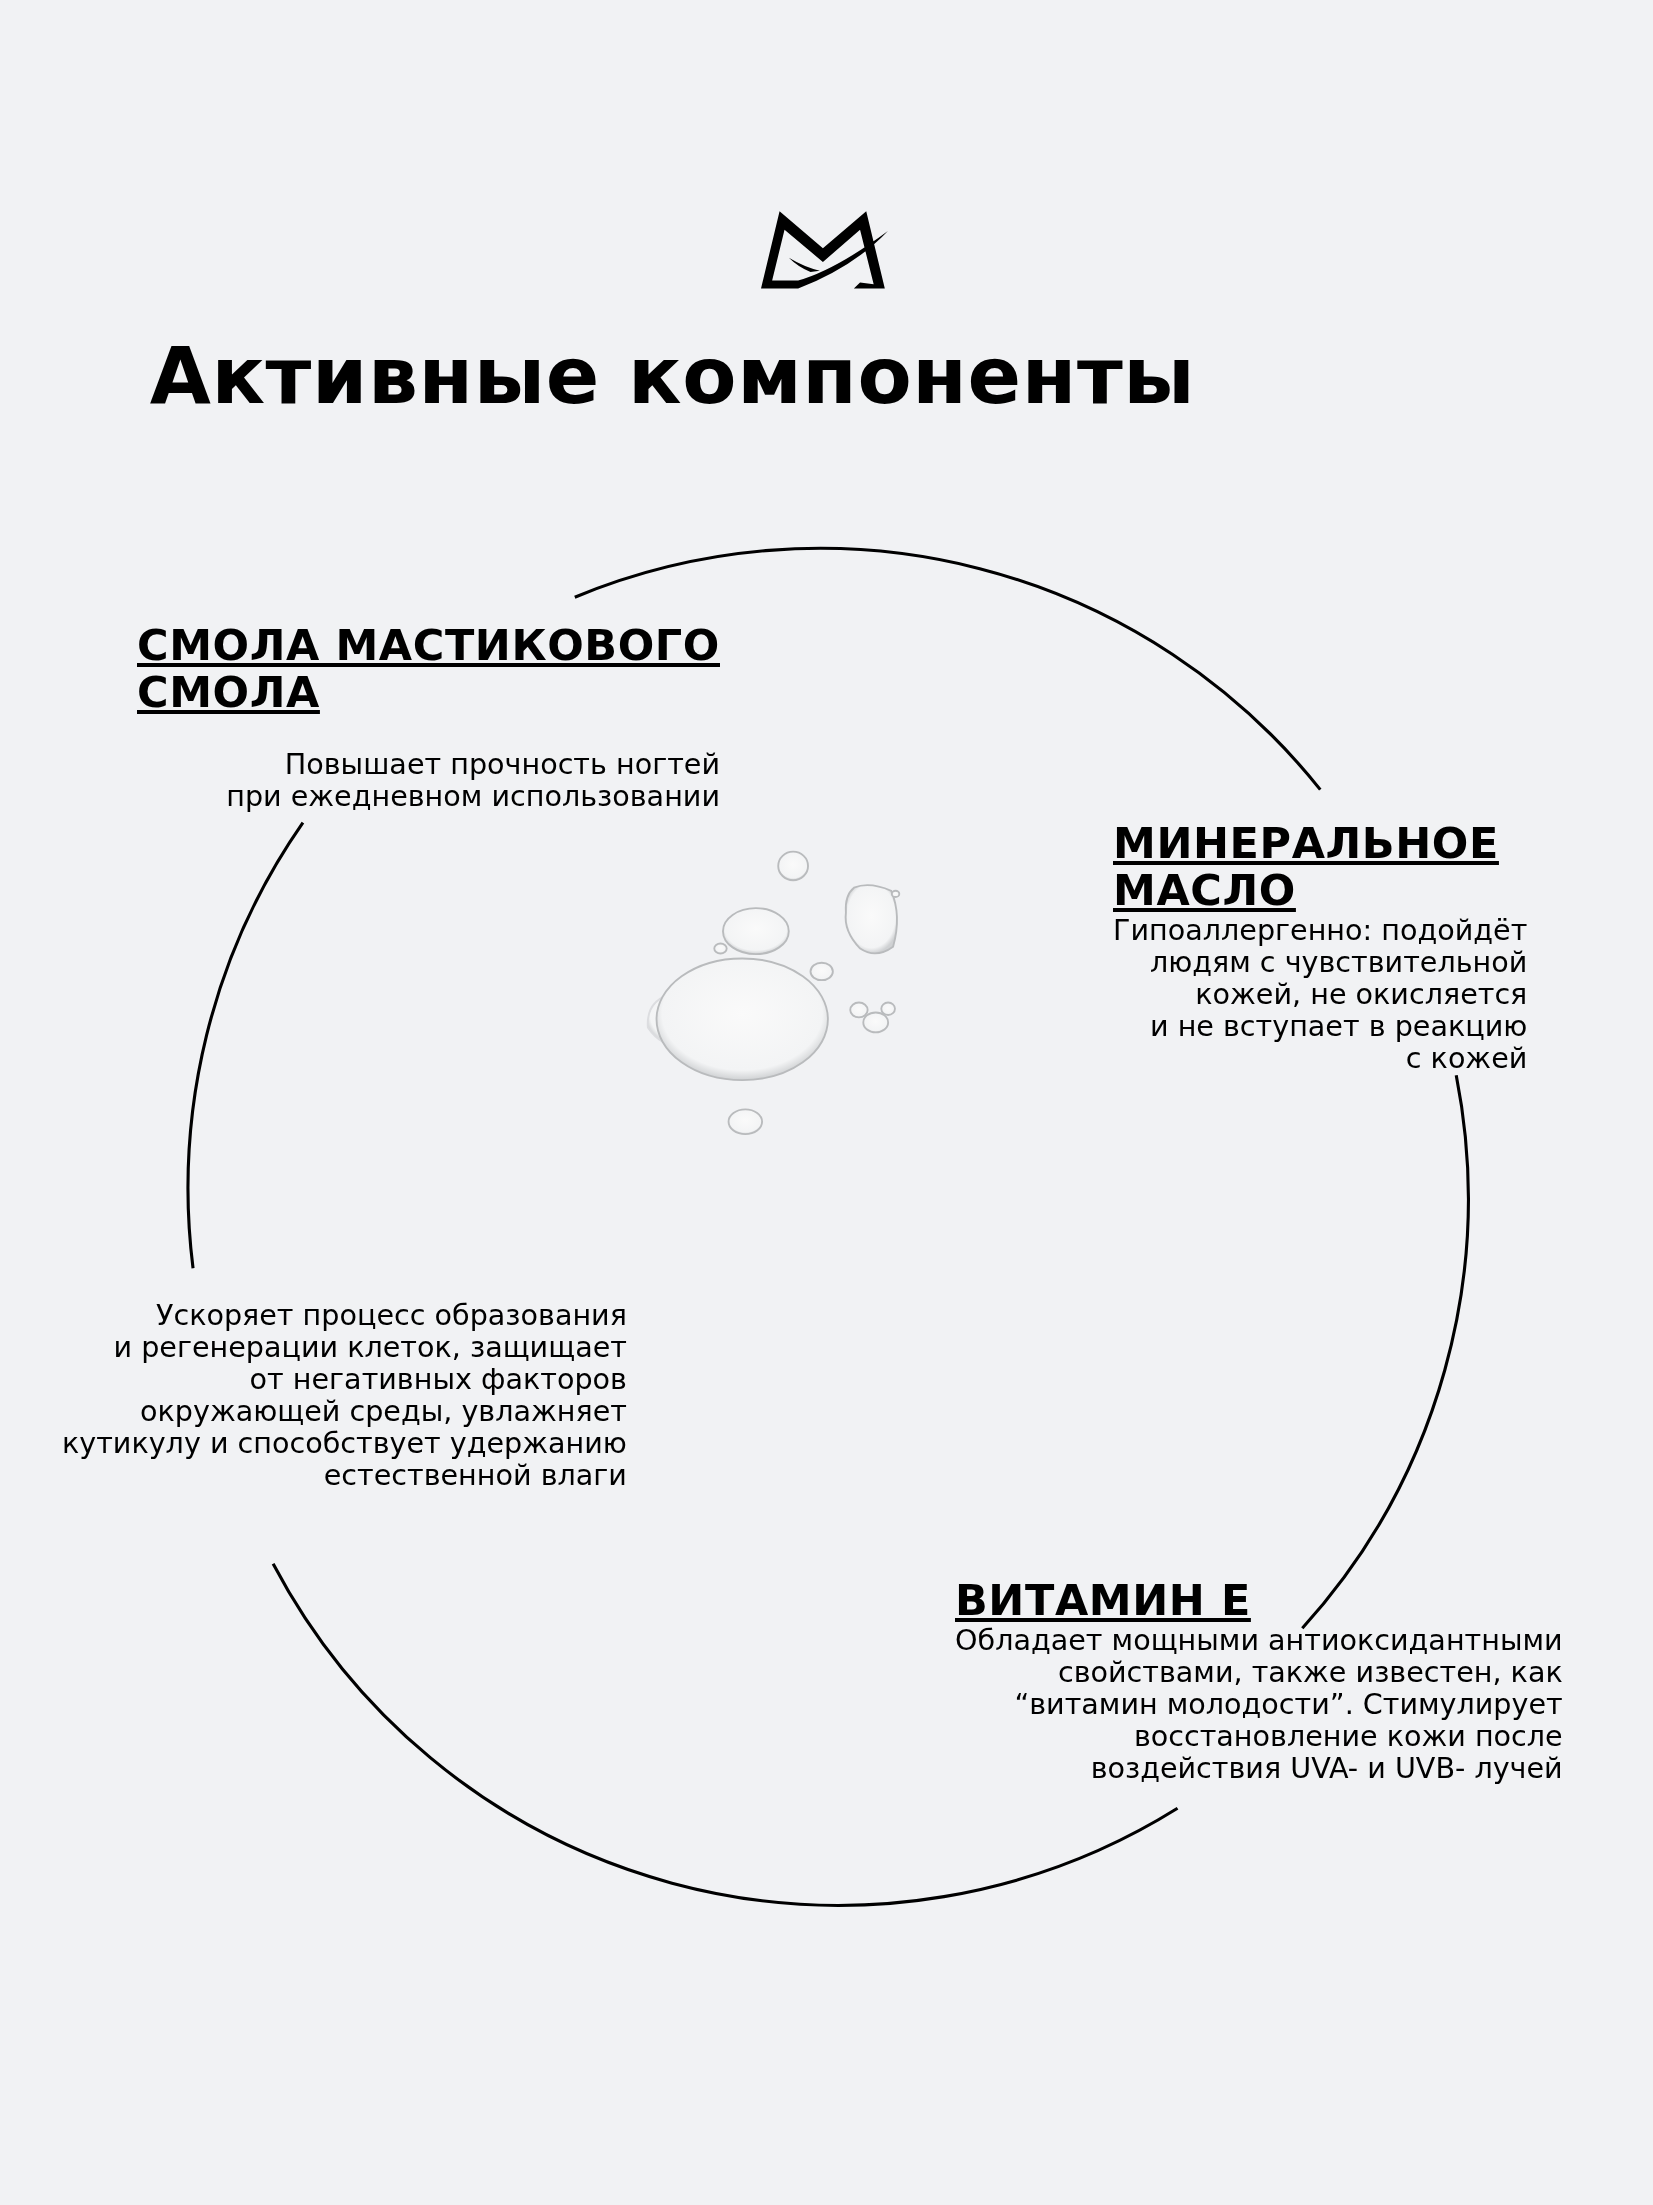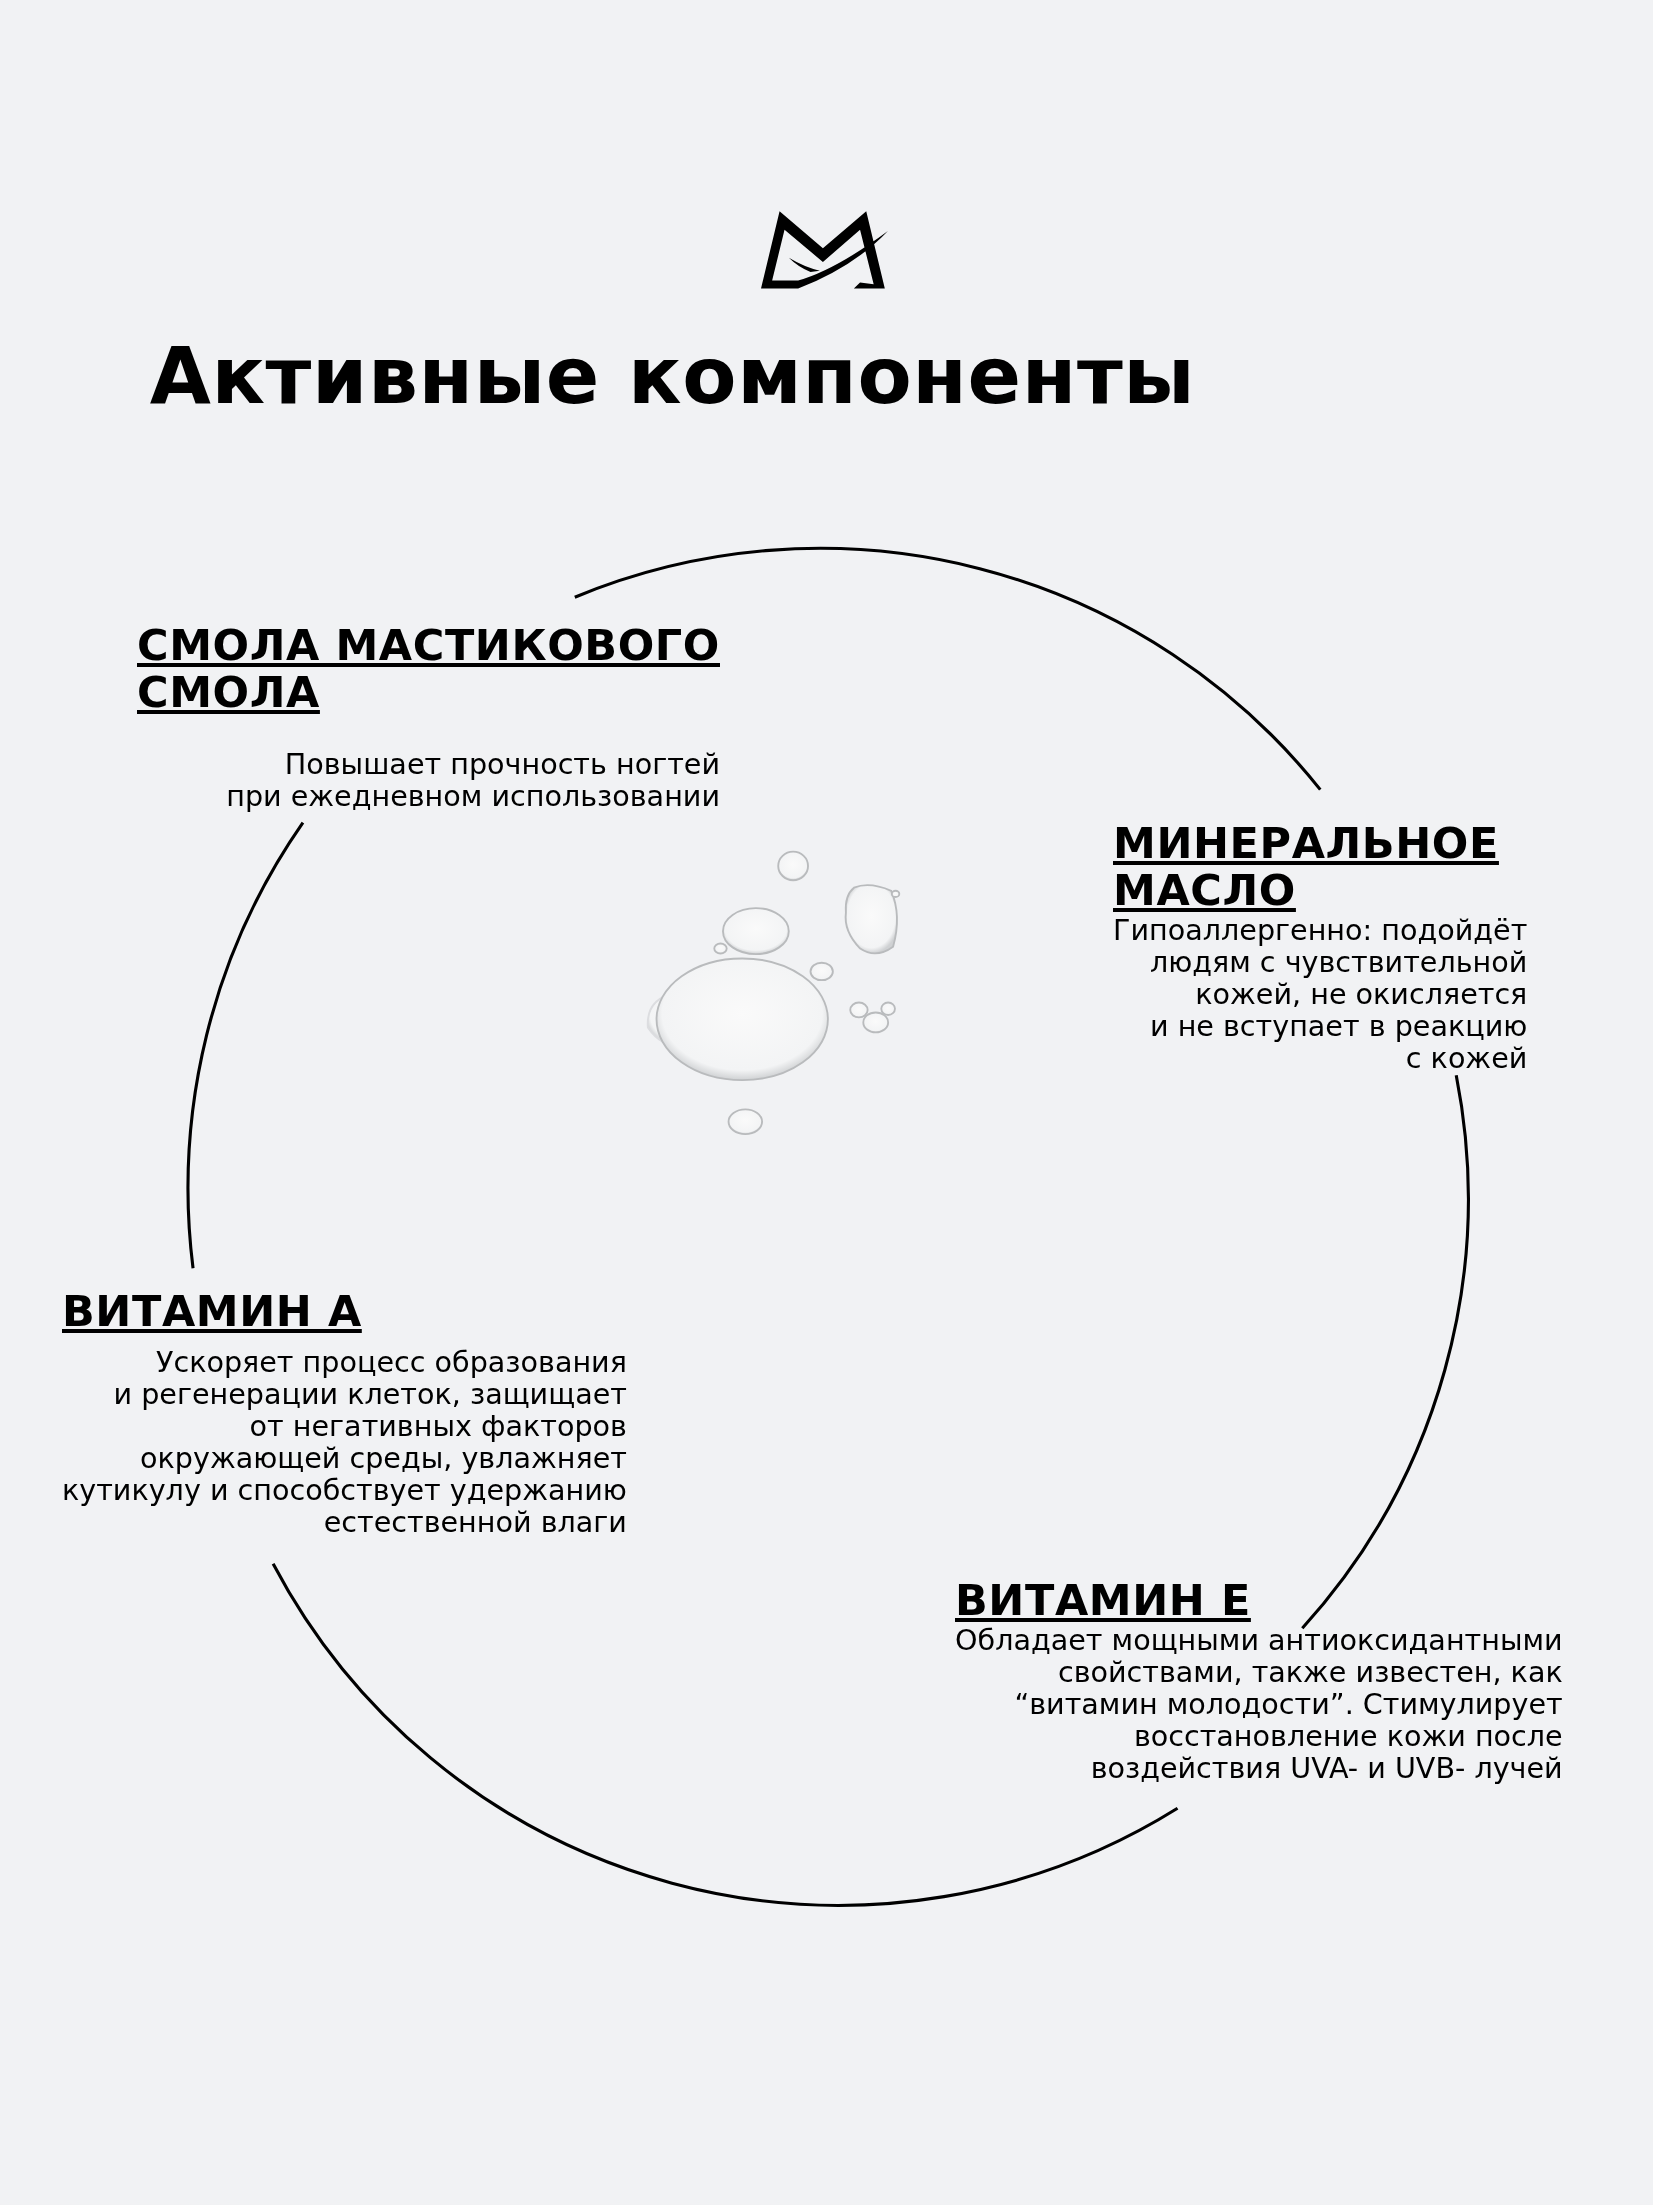--- a/index.html
+++ b/index.html
@@ -88,21 +88,20 @@
 <div class="block b2">
   <h2><span>МИНЕРАЛЬНОЕ</span><br><span>МАСЛО</span></h2>
   <p>Гипоаллергенно: подойдёт
 людям с чувствительной
 кожей, не окисляется
 и не вступает в реакцию
 с кожей</p>
 </div>
 
 <div class="block b3">
-  <h2>ВИТАМИН А</h2>
   <p>Ускоряет процесс образования
 и регенерации клеток, защищает
 от негативных факторов
 окружающей среды, увлажняет
 кутикулу и способствует удержанию
 естественной влаги</p>
 </div>
 
 <div class="block b4">
   <h2>ВИТАМИН Е</h2>

